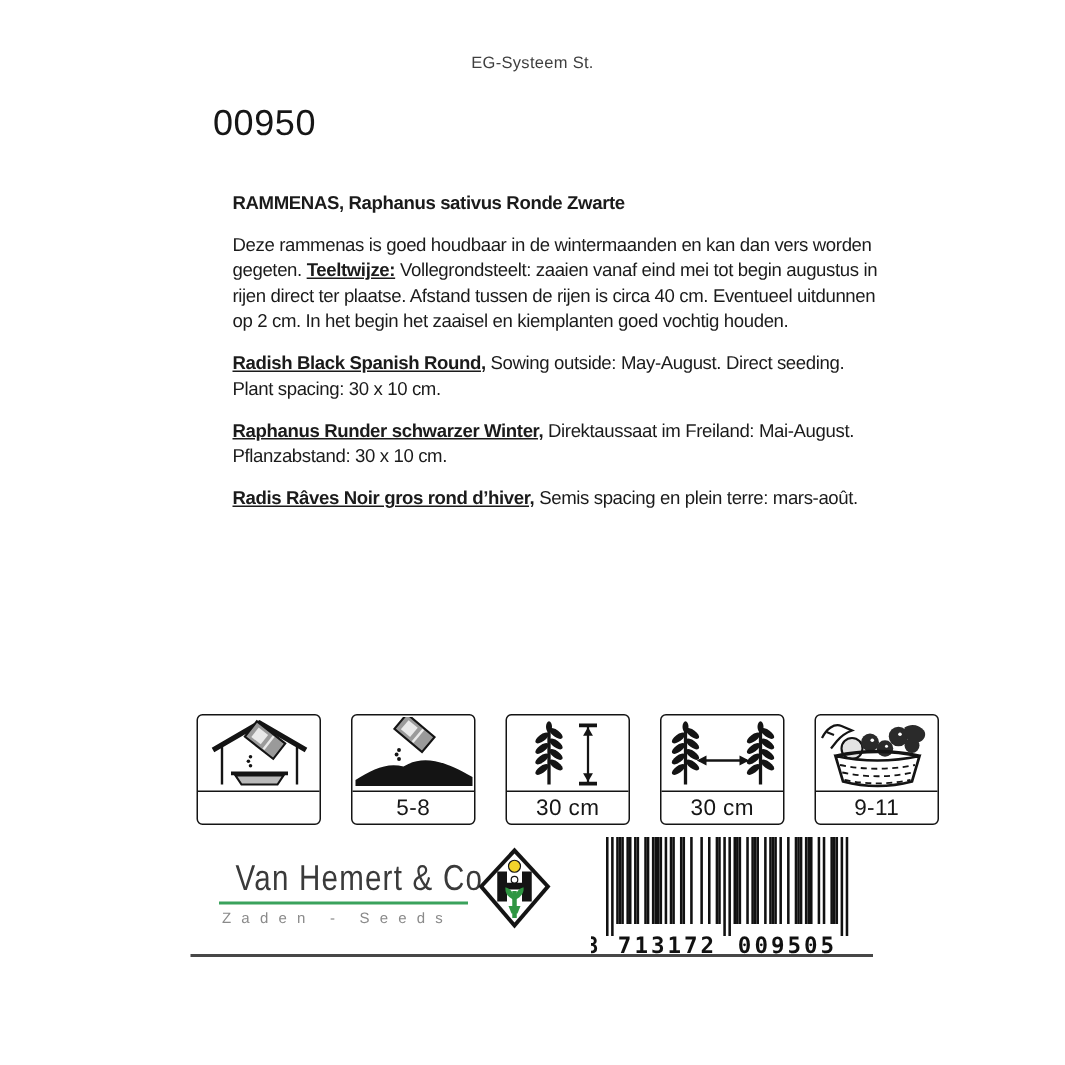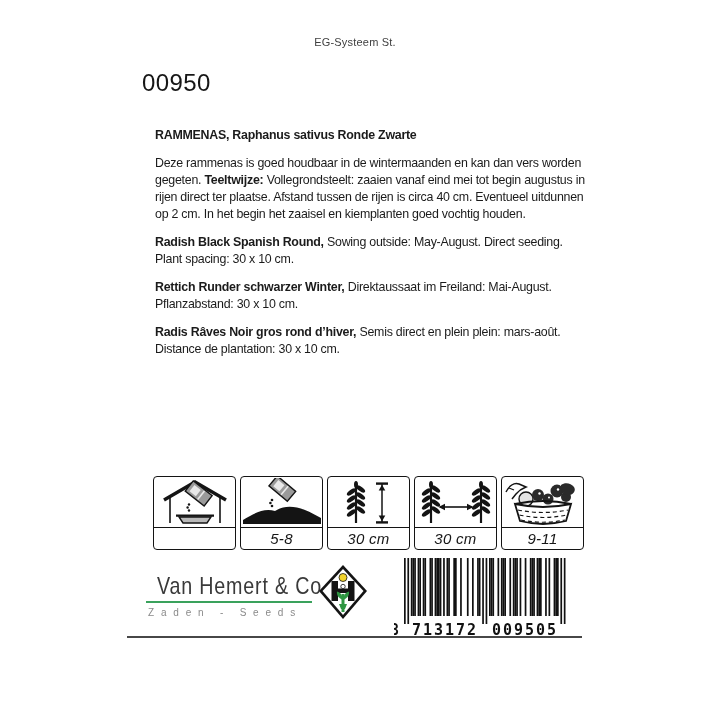--- a/index.html
+++ b/index.html
@@ -16,25 +16,25 @@
   .article-number{
     position:absolute;left:142px;top:69px;
     font-size:24px;font-weight:normal;letter-spacing:.4px;color:#161616;
   }
 
   .text-block{
     position:absolute;left:141px;top:127px;width:450px;
     font-size:12.4px;line-height:17px;letter-spacing:-.25px;color:#1b1b1b;margin-left:14px;
   }
   .text-block .line{white-space:nowrap;}
-  .text-block .b{font-weight:bold;}
+  .text-block .b{font-weight:bold;text-decoration:underline;}
   .variety-title{font-weight:bold;white-space:nowrap;}
   .para{margin-top:11px;}
 
-  .picto-row{position:absolute;left:153px;top:476px;display:flex;gap:4px;font-style:italic;}
+  .picto-row{position:absolute;left:131px;top:476px;display:flex;gap:20px;}
   .picto-cell{
     width:83px;box-sizing:border-box;background:#fff;
     border:1.6px solid #141414;border-radius:4px;
   }
   .picto-art{height:50px;display:flex;align-items:center;justify-content:center;overflow:hidden;}
   .picto-art svg{display:block;}
   .picto-label{
     height:21px;border-top:1.6px solid #141414;
     text-align:center;font-size:15px;line-height:21px;letter-spacing:.3px;color:#161616;
   }
@@ -73,26 +73,25 @@
         <div class="line"><span>Deze rammenas is goed houdbaar in de wintermaanden en kan dan vers worden</span></div>
         <div class="line"><span>gegeten. </span><span class="b">Teeltwijze:</span><span> Vollegrondsteelt: zaaien vanaf eind mei tot begin augustus in</span></div>
         <div class="line"><span>rijen direct ter plaatse. Afstand tussen de rijen is circa 40 cm. Eventueel uitdunnen</span></div>
         <div class="line"><span>op 2 cm. In het begin het zaaisel en kiemplanten goed vochtig houden.</span></div>
       </div>
     <div class="para">
         <div class="line"><span class="b">Radish Black Spanish Round,</span><span> Sowing outside: May-August. Direct seeding.</span></div>
         <div class="line"><span>Plant spacing: 30 x 10 cm.</span></div>
       </div>
     <div class="para">
-        <div class="line"><span class="b">Rettich Runder schwarzer Winter,</span><span> Direktaussaat im Freiland: Mai-August.</span></div>
+        <div class="line"><span class="b">Raphanus Runder schwarzer Winter,</span><span> Direktaussaat im Freiland: Mai-August.</span></div>
         <div class="line"><span>Pflanzabstand: 30 x 10 cm.</span></div>
       </div>
     <div class="para">
-        <div class="line"><span class="b">Radis Râves Noir gros rond d’hiver,</span><span> Semis direct en plein plein: mars-août.</span></div>
-        <div class="line"><span>Distance de plantation: 30 x 10 cm.</span></div>
+        <div class="line"><span class="b">Radis Râves Noir gros rond d’hiver,</span><span> Semis spacing en plein terre: mars-août.</span></div>
       </div>
   </div>
 
   <svg width="0" height="0" style="position:absolute" aria-hidden="true">
     <defs>
       <g id="sprig" fill="#141414">
         <path d="M27 45 L27 7" stroke="#141414" stroke-width="2.2" fill="none"></path>
         <ellipse cx="27" cy="6.5" rx="2" ry="3.6"></ellipse>
         <ellipse cx="22.3" cy="14" rx="5.2" ry="2.3" transform="rotate(-36 22.3 14)"></ellipse>
         <ellipse cx="22.3" cy="21" rx="5.2" ry="2.3" transform="rotate(-36 22.3 21)"></ellipse>

